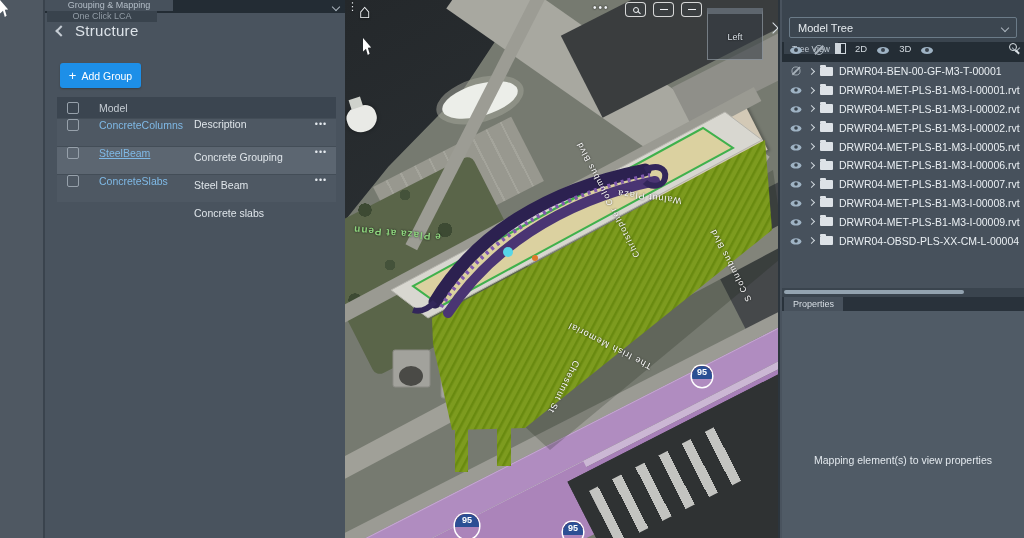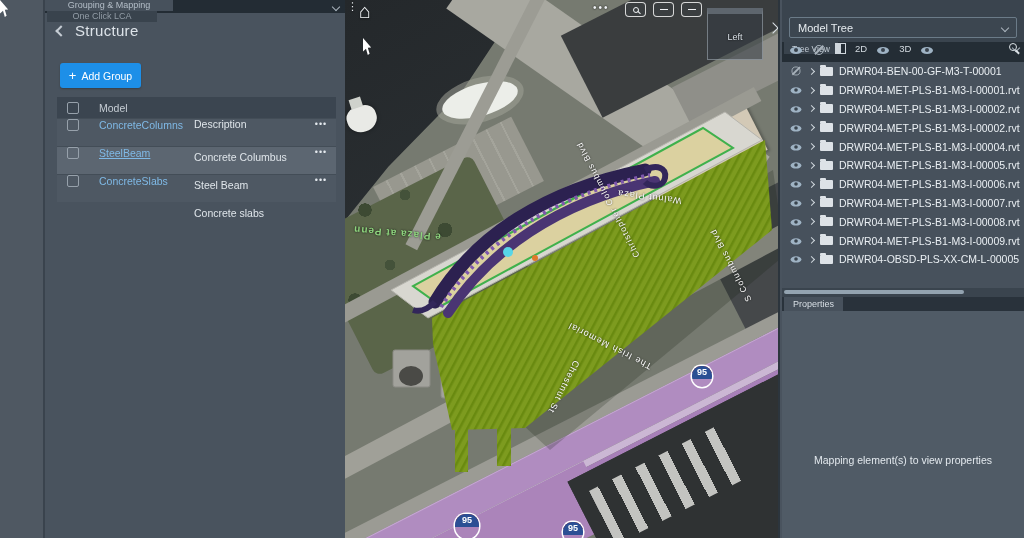--- a/index.html
+++ b/index.html
@@ -162,21 +162,21 @@
     <div class="grp-table">
       <div class="grp-head">
         <span class="cb"></span>
         <span class="col-group">Model</span>
         <span class="col-desc">Description</span>
         <span class="row-menu"></span>
       </div>
       <div class="grp-row">
         <span class="cb"></span>
         <span class="col-group">ConcreteColumns</span>
-        <span class="col-desc">Concrete Columbus</span>
+        <span class="col-desc">Concrete Grouping</span>
         <span class="row-menu">•••</span>
       </div>
       <div class="grp-row hl">
         <span class="cb"></span>
         <span class="col-group ul">SteelBeam</span>
         <span class="col-desc">Steel Beam</span>
         <span class="row-menu">•••</span>
       </div>
       <div class="grp-row">
         <span class="cb"></span>
@@ -339,28 +339,20 @@
           <span class="chev-right"></span>
           <span class="folder"></span>
           <span class="tree-label">DRWR04-MET-PLS-B1-M3-I-00002.rvt</span>
         </div>
       <div class="tree-row">
           <span class="vis">
             <span class="ball"></span>
           </span>
           <span class="chev-right"></span>
           <span class="folder"></span>
-          <span class="tree-label">DRWR04-MET-PLS-B1-M3-I-00004.rvt</span>
-        </div>
-      <div class="tree-row">
-          <span class="vis">
-            <span class="ball"></span>
-          </span>
-          <span class="chev-right"></span>
-          <span class="folder"></span>
           <span class="tree-label">DRWR04-MET-PLS-B1-M3-I-00005.rvt</span>
         </div>
       <div class="tree-row">
           <span class="vis">
             <span class="ball"></span>
           </span>
           <span class="chev-right"></span>
           <span class="folder"></span>
           <span class="tree-label">DRWR04-MET-PLS-B1-M3-I-00006.rvt</span>
         </div>
@@ -387,21 +379,21 @@
           <span class="chev-right"></span>
           <span class="folder"></span>
           <span class="tree-label">DRWR04-MET-PLS-B1-M3-I-00009.rvt</span>
         </div>
       <div class="tree-row">
           <span class="vis">
             <span class="ball"></span>
           </span>
           <span class="chev-right"></span>
           <span class="folder"></span>
-          <span class="tree-label">DRWR04-OBSD-PLS-XX-CM-L-00005</span>
+          <span class="tree-label">DRWR04-OBSD-PLS-XX-CM-L-00004</span>
         </div>
     </div>
     <div class="hscroll"></div>
     <div class="props-bar">
       <div class="props-tab">
           <span>Properties</span>
         </div>
     </div>
     <div class="props-panel">
       <span class="props-empty">Mapping element(s) to view properties</span>

